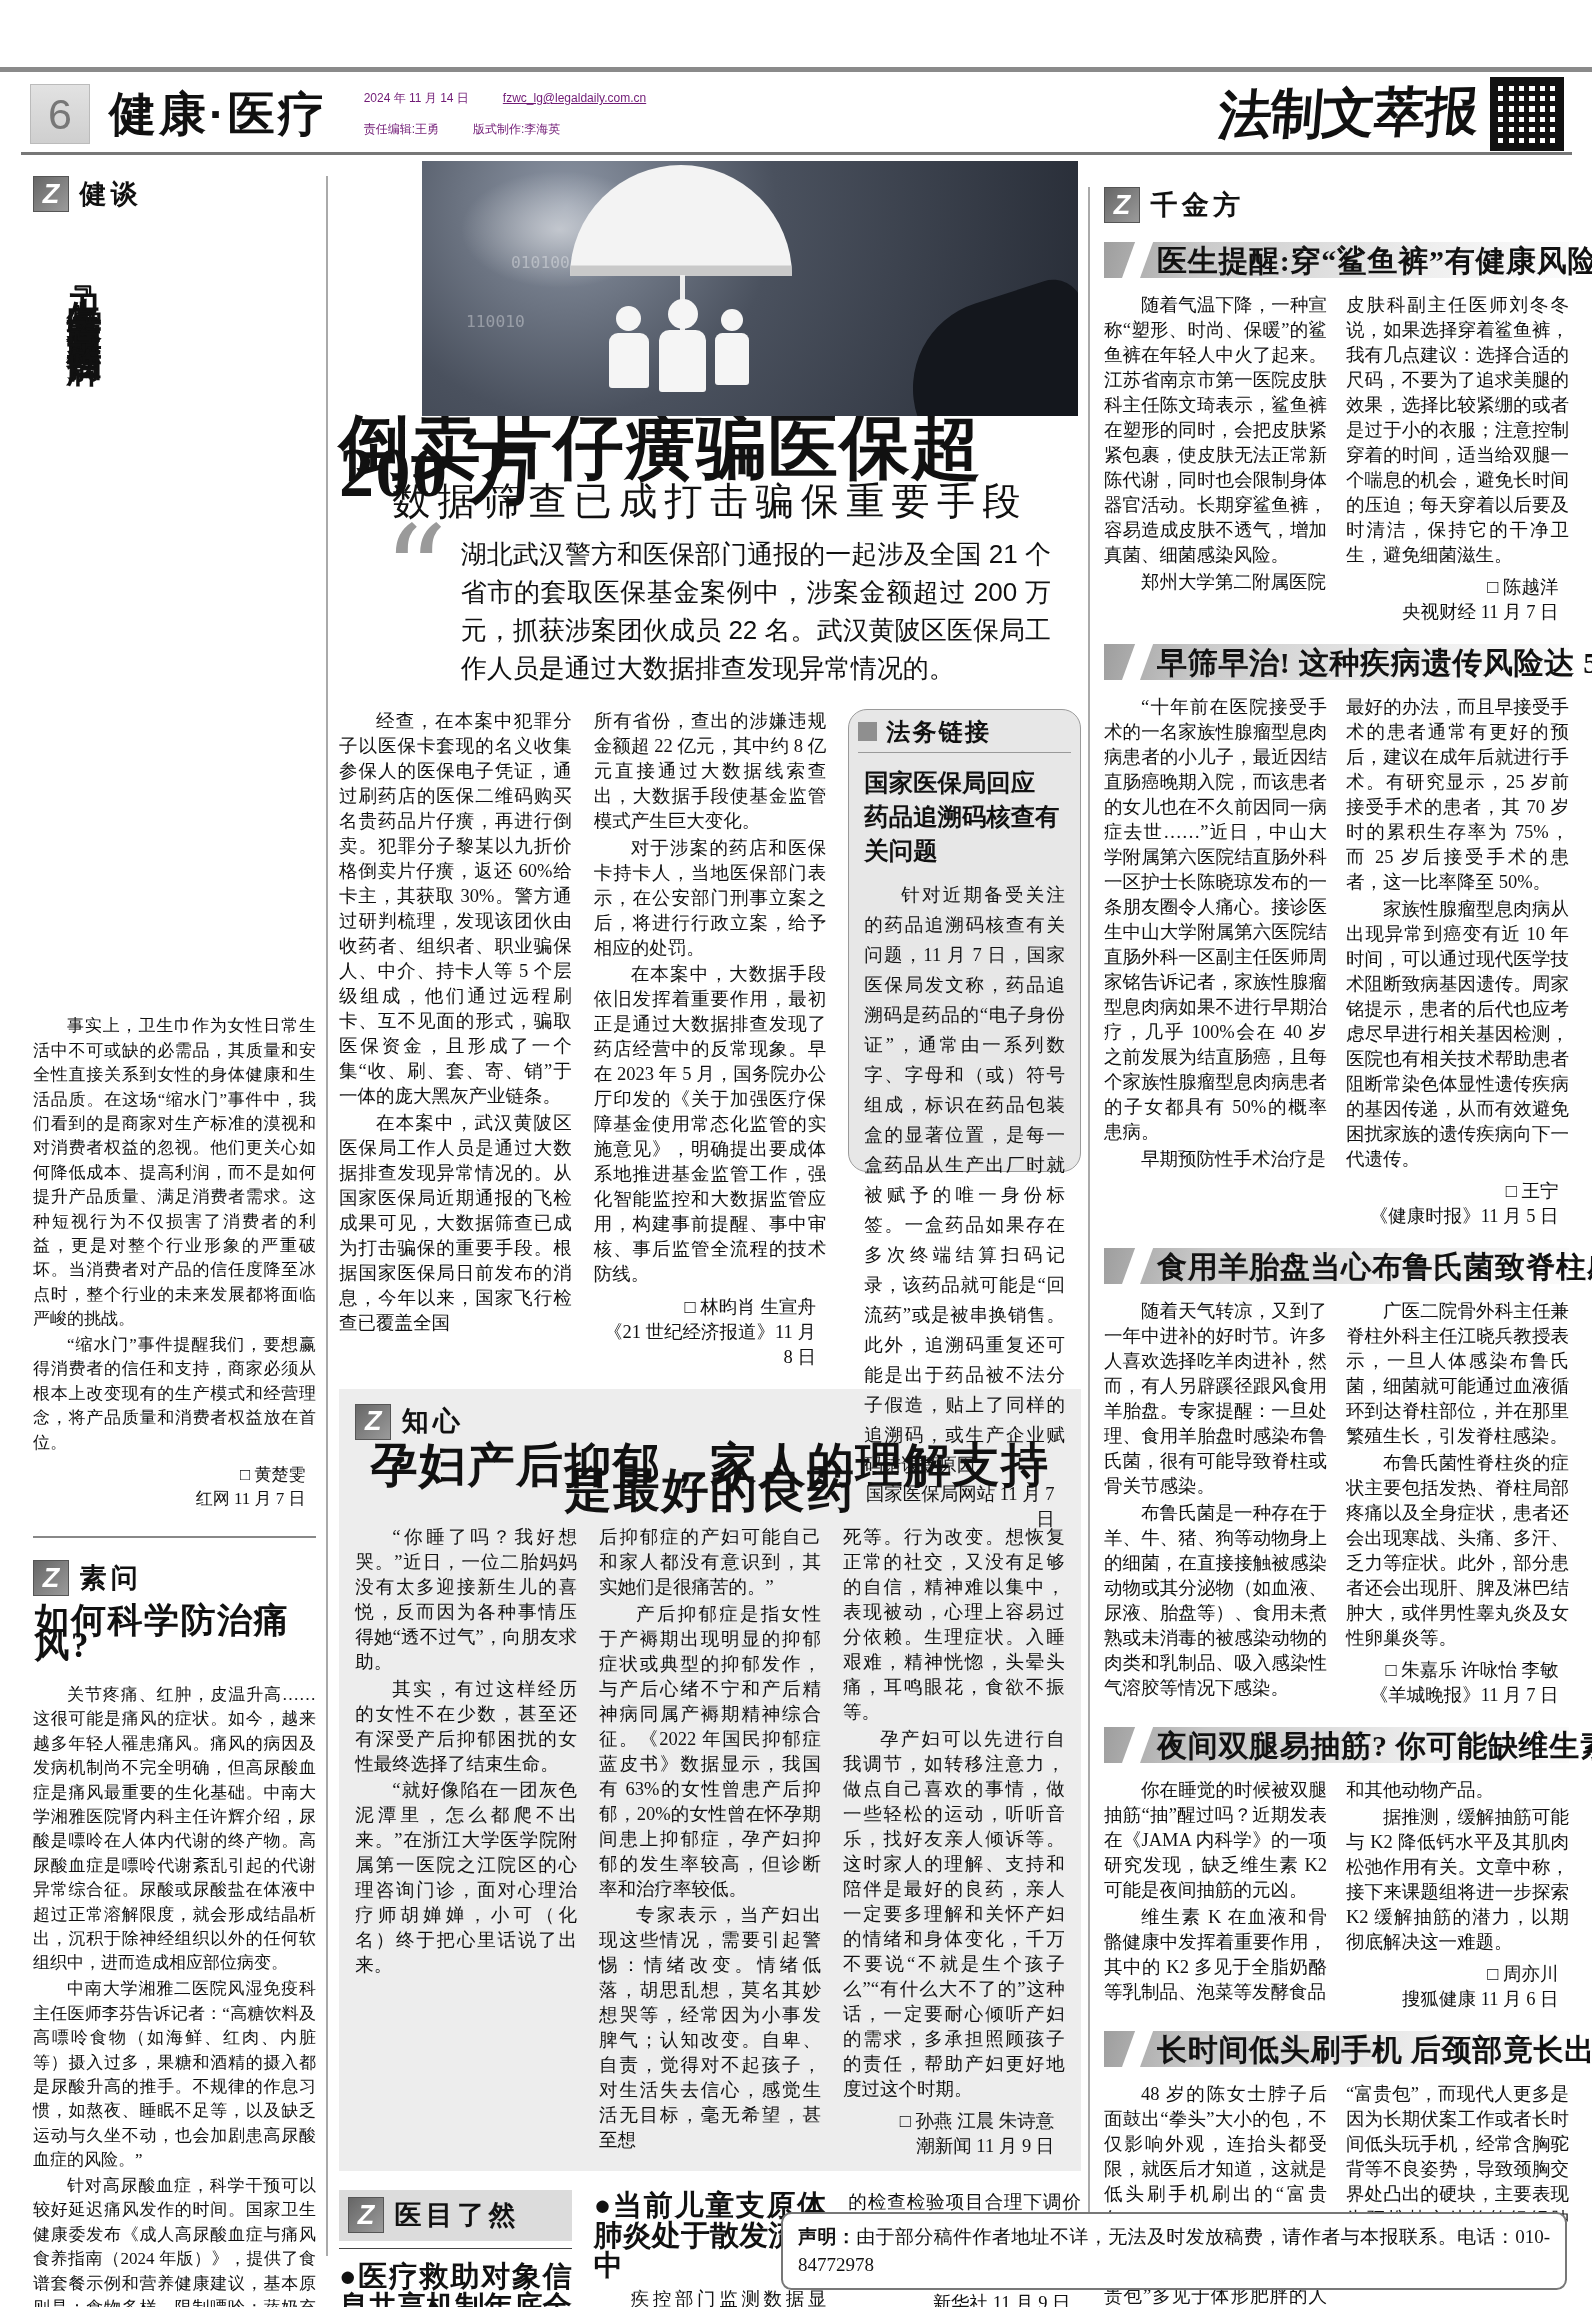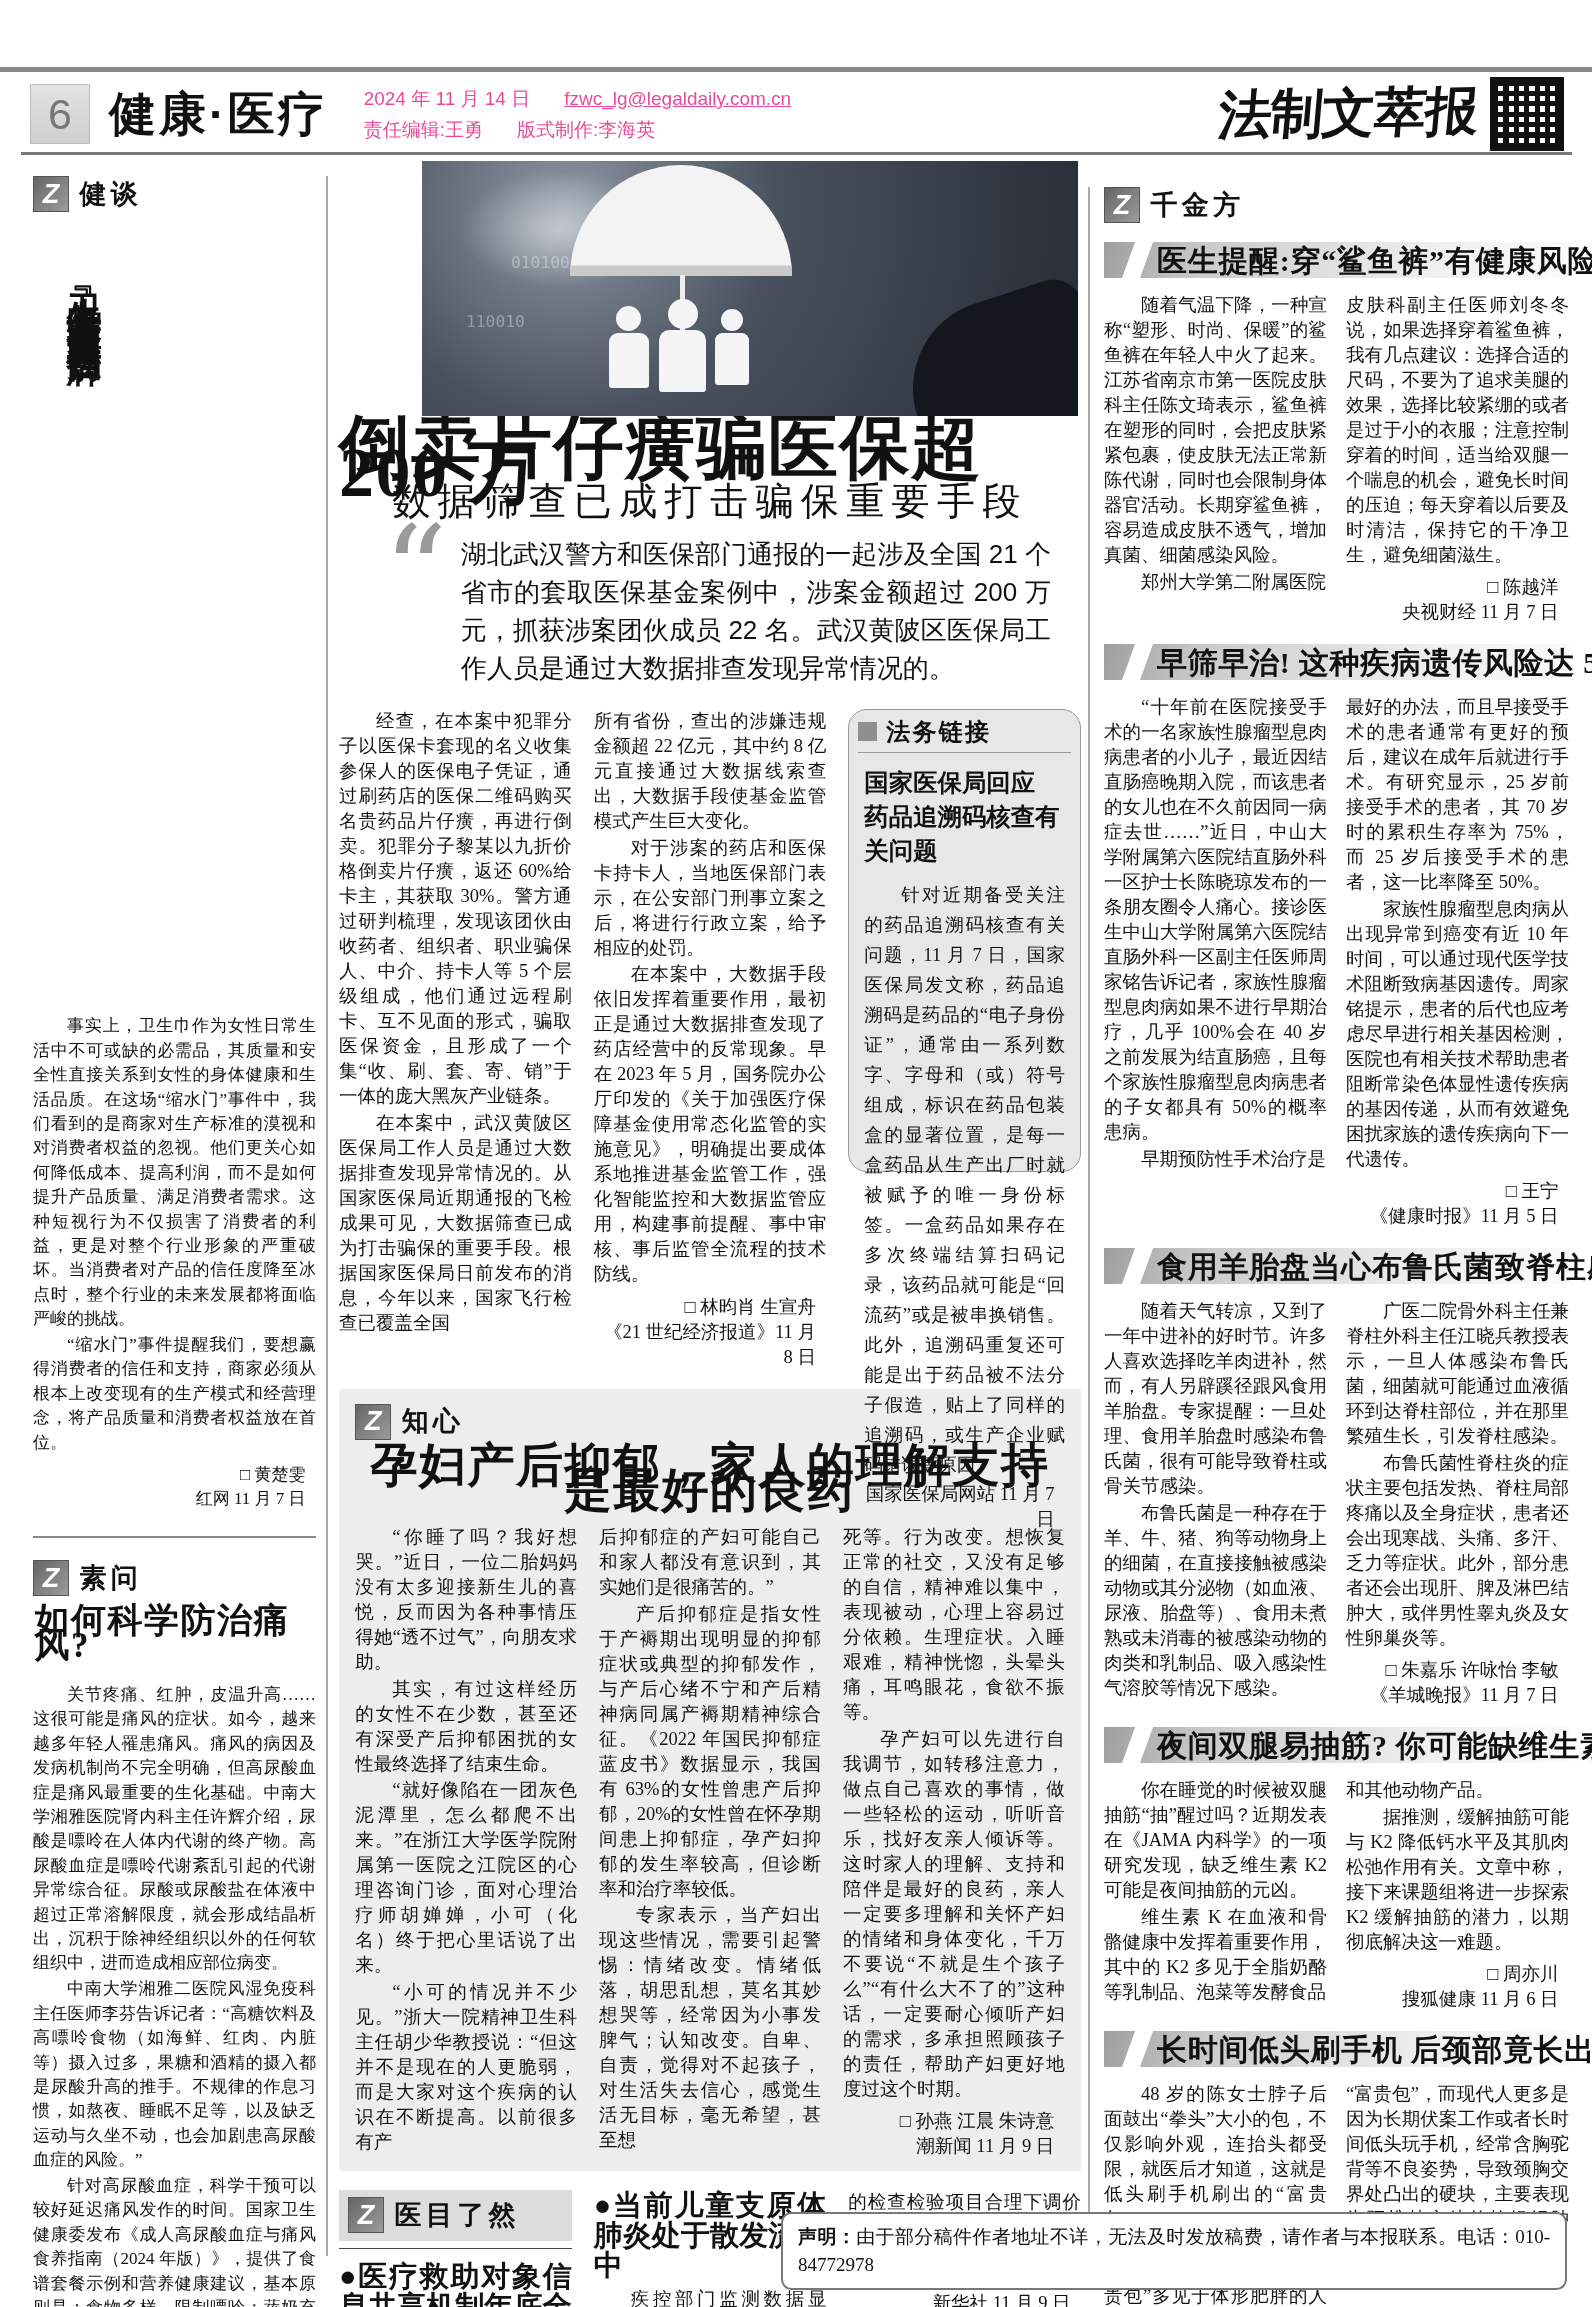--- a/index.html
+++ b/index.html
@@ -8,21 +8,21 @@
   .rule-h{position:absolute;background:#8a8a8a;}
   .rule-v{position:absolute;width:1.5px;background:#aaa;}
 
   
   .header{position:absolute;left:30px;top:80px;width:1534px;height:68px;display:flex;align-items:center;}
   .pagebox{width:58px;height:58px;background:linear-gradient(180deg,#e2e2e2,#cfcfcf);border:0.7px solid #bbb;
            display:flex;align-items:center;justify-content:center;font-family:"Liberation Sans",sans-serif;
            font-size:43px;color:#777;}
   .sec-title{font-family:"Liberation Sans",sans-serif;font-weight:bold;font-size:47px;letter-spacing:3px;
              margin-left:19px;margin-right:36px;}
-  .head-meta{font-family:"Liberation Sans",sans-serif;font-size:19px;line-height:31px;color:#ec4899;}
+  .head-meta{font-family:"Liberation Sans",sans-serif;font-size:12px;line-height:31px;color:#701a75;}
   .head-meta .row{display:flex;gap:34px;}
   .head-meta .email{text-decoration:underline;}
   .masthead{margin-left:auto;display:flex;align-items:center;gap:13.3px;}
   .masthead-title{font-size:53px;font-weight:bold;transform:skewX(-6deg) rotate(-1deg);letter-spacing:-1.5px;}
   .qr{width:68px;height:68px;border:3px solid #111;
       background:
         repeating-linear-gradient(0deg,#111 0 5.2px,rgba(255,255,255,0) 5.2px 10.4px),
         repeating-linear-gradient(90deg,#111 0 5.2px,#fff 5.2px 10.4px);}
 
   
@@ -217,21 +217,20 @@
       <div class="marker">
         <div class="marker-logo">Z</div>
         <div class="marker-label">知心</div>
       </div>
       <div class="zx-headline">孕妇产后抑郁，家人的理解支持是最好的良药</div>
       <div class="mid-3col">
         <div>
           <p class="p">“你睡了吗？我好想哭。”近日，一位二胎妈妈没有太多迎接新生儿的喜悦，反而因为各种事情压得她“透不过气”，向朋友求助。</p>
           <p class="p">其实，有过这样经历的女性不在少数，甚至还有深受产后抑郁困扰的女性最终选择了结束生命。</p>
           <p class="p">“就好像陷在一团灰色泥潭里，怎么都爬不出来。”在浙江大学医学院附属第一医院之江院区的心理咨询门诊，面对心理治疗师胡婵婵，小可（化名）终于把心里话说了出来。</p>
-          <p class="p">“小可的情况并不少见。”浙大一院精神卫生科主任胡少华教授说：“但这并不是现在的人更脆弱，而是大家对这个疾病的认识在不断提高。以前很多有产</p>
         </div>
         <div>
           <p class="p0">后抑郁症的产妇可能自己和家人都没有意识到，其实她们是很痛苦的。”</p>
           <p class="p">产后抑郁症是指女性于产褥期出现明显的抑郁症状或典型的抑郁发作，与产后心绪不宁和产后精神病同属产褥期精神综合征。《2022 年国民抑郁症蓝皮书》数据显示，我国有 63%的女性曾患产后抑郁，20%的女性曾在怀孕期间患上抑郁症，孕产妇抑郁的发生率较高，但诊断率和治疗率较低。</p>
           <p class="p">专家表示，当产妇出现这些情况，需要引起警惕：情绪改变。情绪低落，胡思乱想，莫名其妙想哭等，经常因为小事发脾气；认知改变。自卑、自责，觉得对不起孩子，对生活失去信心，感觉生活无目标，毫无希望，甚至想</p>
         </div>
         <div>
           <p class="p0">死等。行为改变。想恢复正常的社交，又没有足够的自信，精神难以集中，表现被动，心理上容易过分依赖。生理症状。入睡艰难，精神恍惚，头晕头痛，耳鸣眼花，食欲不振等。</p>
           <p class="p">孕产妇可以先进行自我调节，如转移注意力，做点自己喜欢的事情，做一些轻松的运动，听听音乐，找好友亲人倾诉等。这时家人的理解、支持和陪伴是最好的良药，亲人一定要多理解和关怀产妇的情绪和身体变化，千万不要说“不就是生个孩子么”“有什么大不了的”这种话，一定要耐心倾听产妇的需求，多承担照顾孩子的责任，帮助产妇更好地度过这个时期。</p>
           <div class="byline">□ 孙燕 江晨 朱诗意</div>

